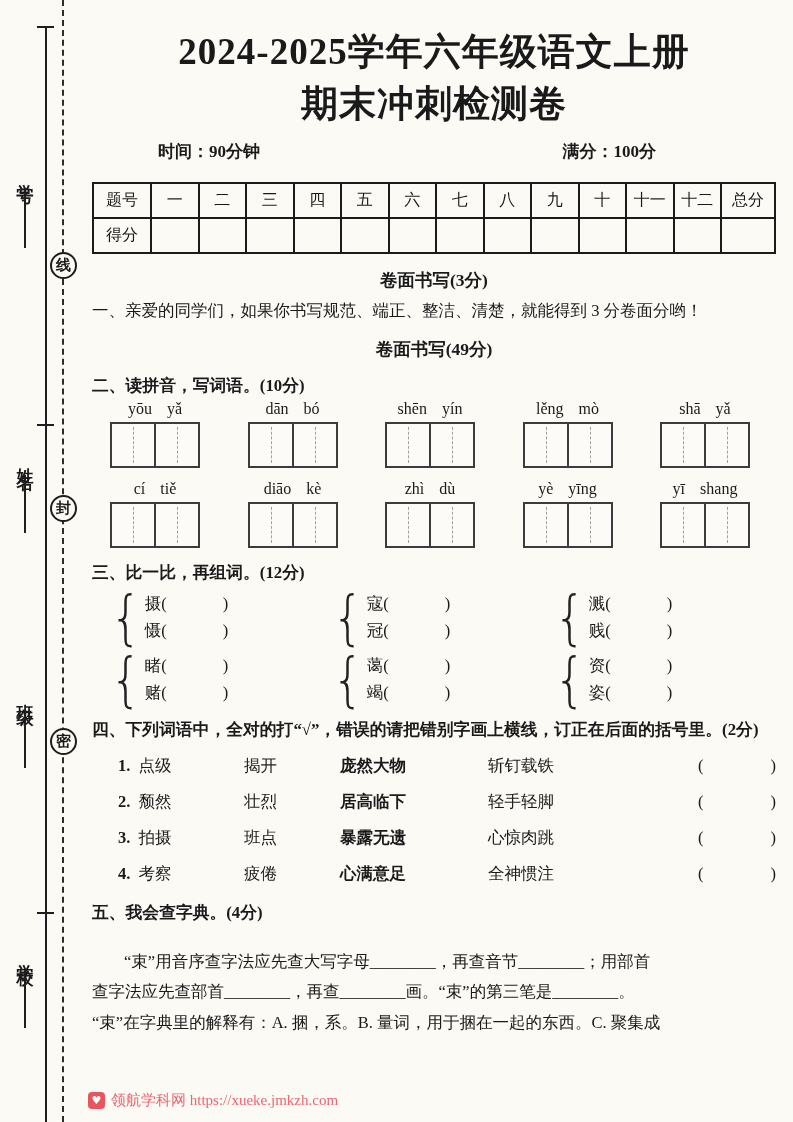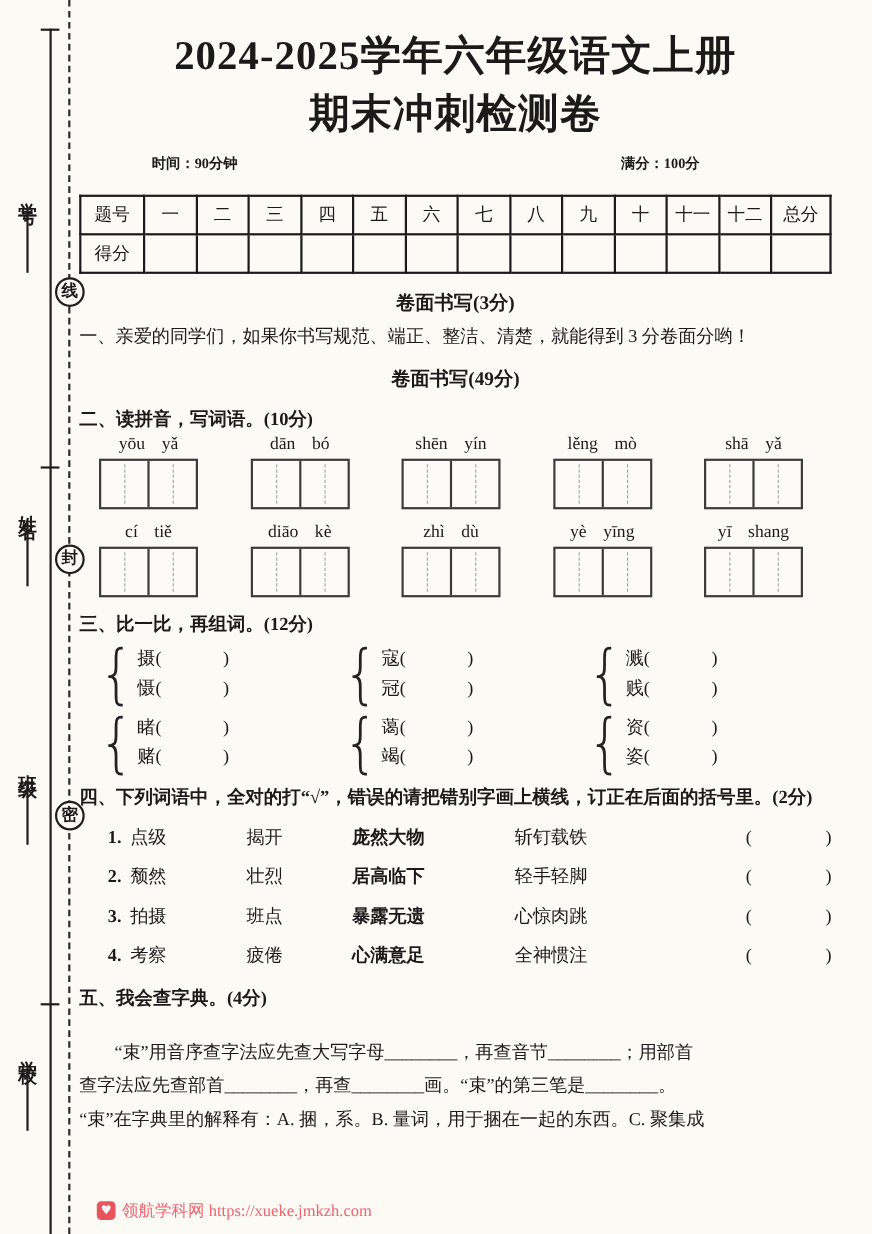--- a/index.html
+++ b/index.html
@@ -20,25 +20,25 @@
   .seal-circle {
     position:absolute; left:50px; width:27px; height:27px;
     border:2px solid #1e1e1e; border-radius:50%; background:#fbfaf5;
     text-align:center; line-height:23px; font-size:15px; font-weight:700;
   }
   .seal-field { position:absolute; left:11px; width:28px; display:flex; flex-direction:column; align-items:center; }
   .seal-chars { writing-mode:vertical-rl; text-orientation:upright; font-size:17px; font-weight:700; letter-spacing:5px; }
   .seal-wline { width:2px; height:58px; background:#1e1e1e; margin-top:10px; }
 
   
-  .content { position:absolute; left:72px; top:26px; width:684px; }
+  .content { position:absolute; left:92px; top:26px; width:684px; }
 
   .title { text-align:center; font-weight:700; font-size:37px; line-height:1.4; letter-spacing:1px; }
 
-  .info-row { display:flex; justify-content:space-between; padding:0 120px 0 66px; margin-top:10px; font-size:13px; font-weight:700; }
+  .info-row { display:flex; justify-content:space-between; padding:0 120px 0 66px; margin-top:10px; font-size:17px; font-weight:700; }
 
   table.score { width:100%; border-collapse:collapse; margin-top:19px; table-layout:fixed; }
   table.score td { border:2px solid #1b1b1b; height:35px; text-align:center; font-size:16px; background:#fbfaf5; }
   table.score td.w-lbl { width:58px; }
   table.score td.w-total { width:54px; }
 
   .center-head { text-align:center; font-weight:700; font-size:17.5px; margin-top:14px; }
   .para { font-size:16.5px; margin-top:6px; line-height:1.55; }
   .qtitle { font-size:16.8px; font-weight:600; margin-top:12px; line-height:1.6; }
 

